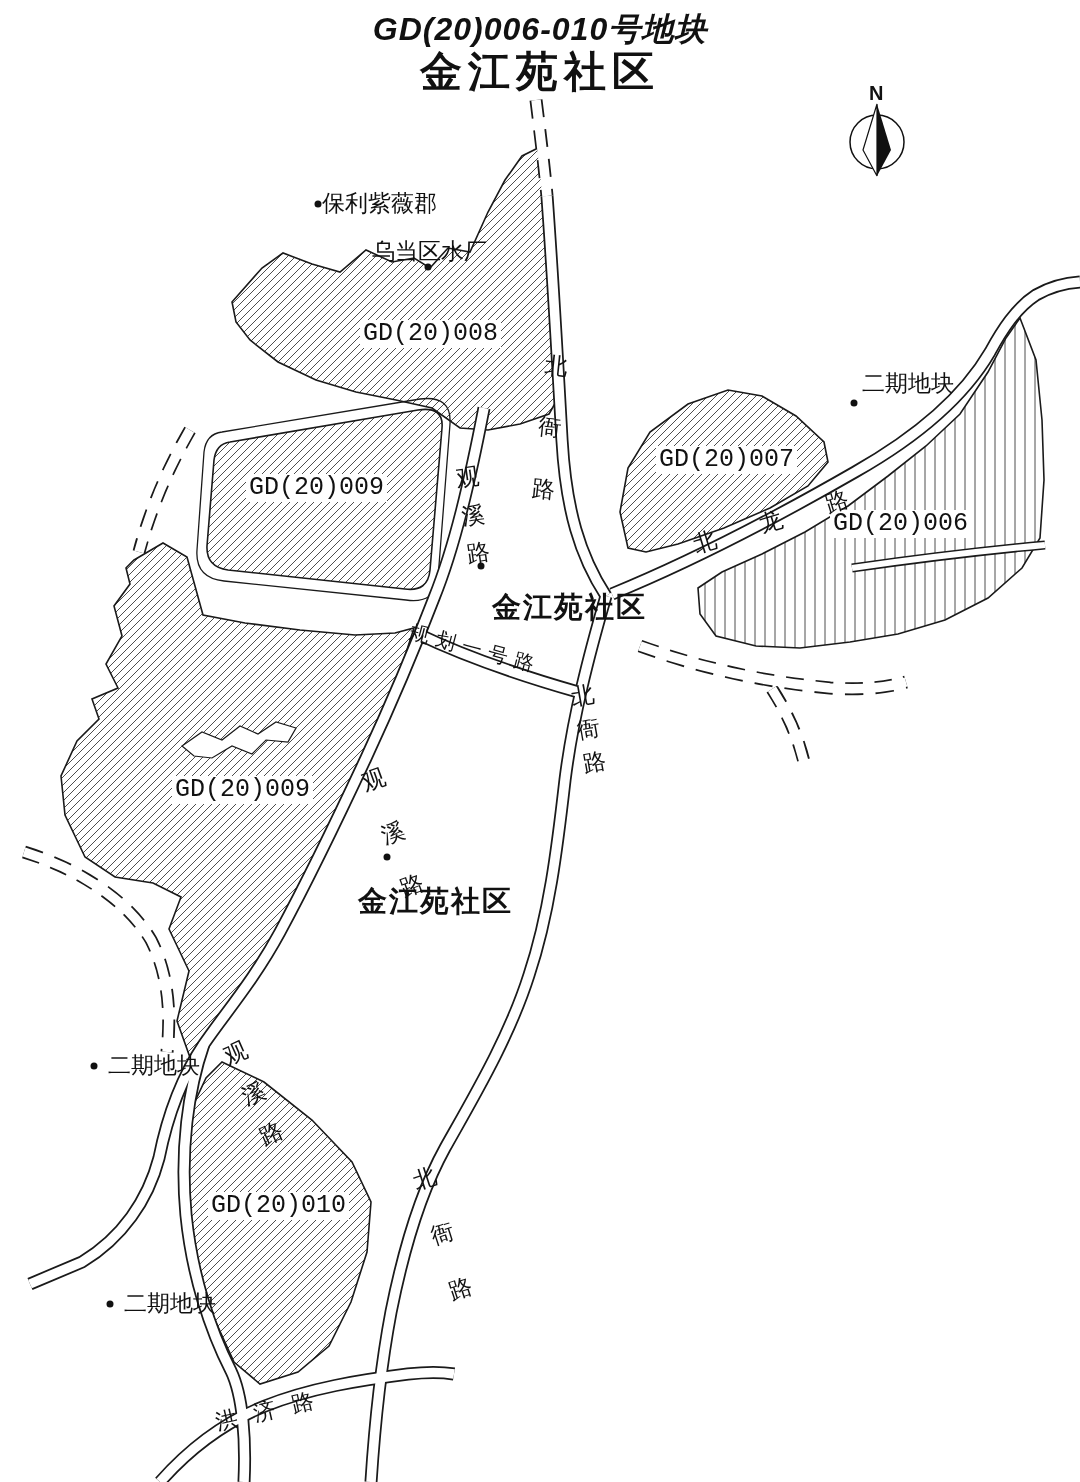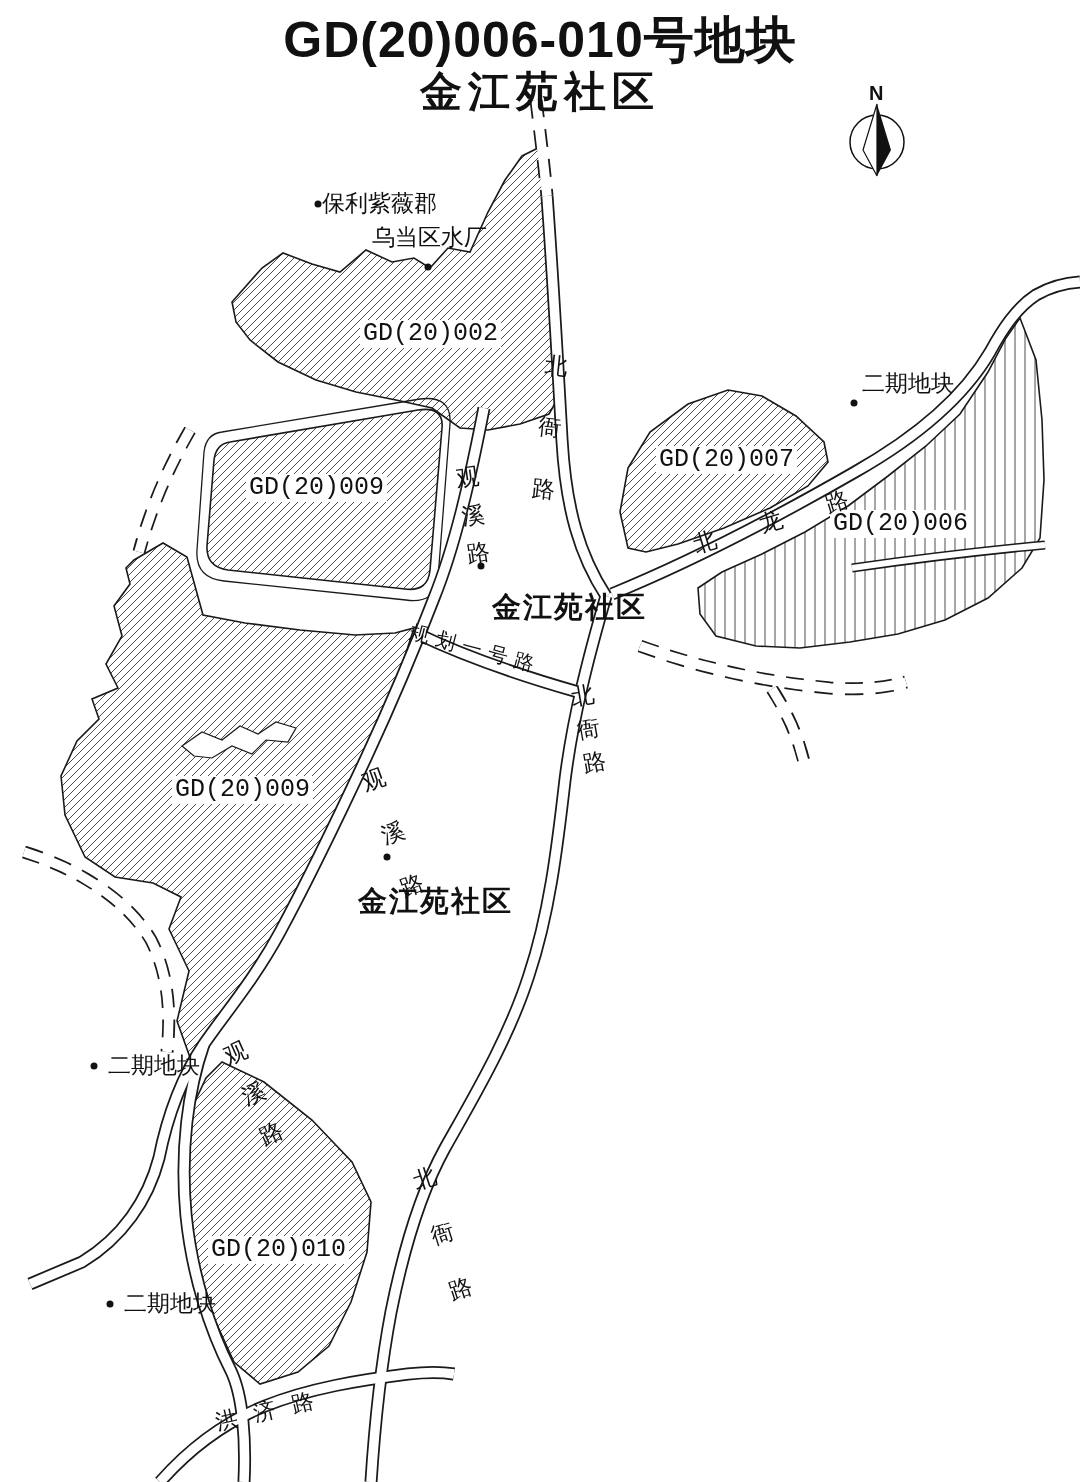--- a/index.html
+++ b/index.html
@@ -2,21 +2,21 @@
 <html><head>
 <meta charset="utf-8">
 <style>
   * { margin:0; padding:0; box-sizing:border-box; }
   html,body { background:#ffffff; }
   body { font-family:"Liberation Sans","DejaVu Sans",sans-serif; color:#111; }
   .map { position:relative; width:1080px; height:1482px; background:#fff; overflow:hidden; }
   .map svg { position:absolute; left:0; top:0; }
 
   .title { position:absolute; top:12px; left:0; width:100%; text-align:center; font-weight:bold; line-height:1.12; }
-  .title .t1 { font-size:50px; letter-spacing:1px; }
+  .title .t1 { font-size:32px; letter-spacing:1px;font-style:italic; }
   .title .t2 { font-size:42px; letter-spacing:6px; }
 
   .lbl { position:absolute; white-space:nowrap; color:#111; }
   .place { font-size:23px; }
   .community { font-size:29px; font-weight:bold; letter-spacing:2px;margin-top:12px; }
   .parcel-lbl { font-size:25px; font-family:"Liberation Mono","DejaVu Sans Mono",monospace;
                 background:#fff; padding:0 3px; line-height:1.1; }
   .road-v { writing-mode:vertical-rl; text-orientation:upright; font-size:23px;
             transform-origin:top center; line-height:1; }
   .road-h { font-size:23px; transform-origin:left center; }
@@ -119,33 +119,33 @@
   </svg>
 
   <div class="title">
     <div class="t1">GD(20)006-010号地块</div>
     <div class="t2">金江苑社区</div>
   </div>
 
   <div class="north-n" style="left:869px; top:82px;">N</div>
 
   <div class="lbl place" style="left:322px; top:188px;">保利紫薇郡</div>
-  <div class="lbl place" style="left:372px; top:222px;">乌当区水厂</div>
+  <div class="lbl place" style="left:372px; top:236px;">乌当区水厂</div>
   <div class="lbl place" style="left:862px; top:368px;">二期地块</div>
   <div class="lbl place" style="left:108px; top:1050px;">二期地块</div>
   <div class="lbl place" style="left:124px; top:1288px;">二期地块</div>
   <div class="lbl community" style="left:492px; top:576px;">金江苑社区</div>
   <div class="lbl community" style="left:358px; top:870px;">金江苑社区</div>
 
-  <div class="lbl parcel-lbl" style="left:360px; top:320px;">GD(20)002</div>
+  <div class="lbl parcel-lbl" style="left:360px; top:320px;">GD(20)008</div>
   <div class="lbl parcel-lbl" style="left:246px; top:474px;">GD(20)009</div>
   <div class="lbl parcel-lbl" style="left:172px; top:776px;">GD(20)009</div>
   <div class="lbl parcel-lbl" style="left:656px; top:446px;">GD(20)007</div>
   <div class="lbl parcel-lbl" style="left:830px; top:510px;">GD(20)006</div>
-  <div class="lbl parcel-lbl" style="left:208px; top:1236px;text-align:center;">GD(20)010</div>
+  <div class="lbl parcel-lbl" style="left:208px; top:1192px;text-align:center;">GD(20)010</div>
 
   <div class="lbl road-v" style="left:548px; top:336px; letter-spacing:62px; transform:rotate(6deg);">北衙路</div>
   <div class="lbl road-v" style="left:566px; top:666px; letter-spacing:34px; transform:rotate(-10deg);">北衙路</div>
   <div class="lbl road-v" style="left:404px; top:1150px; letter-spacing:58px; transform:rotate(-18deg);">北衙路</div>
   <div class="lbl road-v" style="left:452px; top:448px; letter-spacing:38px; transform:rotate(-8deg);">观溪路</div>
   <div class="lbl road-v" style="left:352px; top:752px; letter-spacing:56px; transform:rotate(-20deg);">观溪路</div>
   <div class="lbl road-v" style="left:212px; top:1026px; letter-spacing:44px; transform:rotate(-24deg);">观溪路</div>
 
   <div class="lbl road-h" style="left:694px; top:530px; letter-spacing:46px; transform:rotate(-17deg);">北龙路</div>
   <div class="lbl road-h" style="left:410px; top:618px; letter-spacing:7px; font-size:20px; transform:rotate(15deg);">规划一号路</div>

